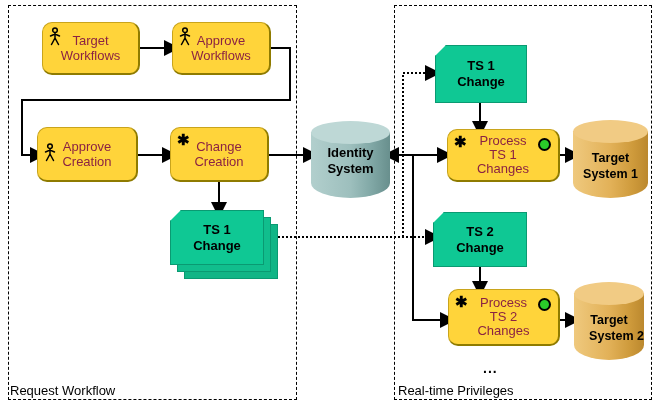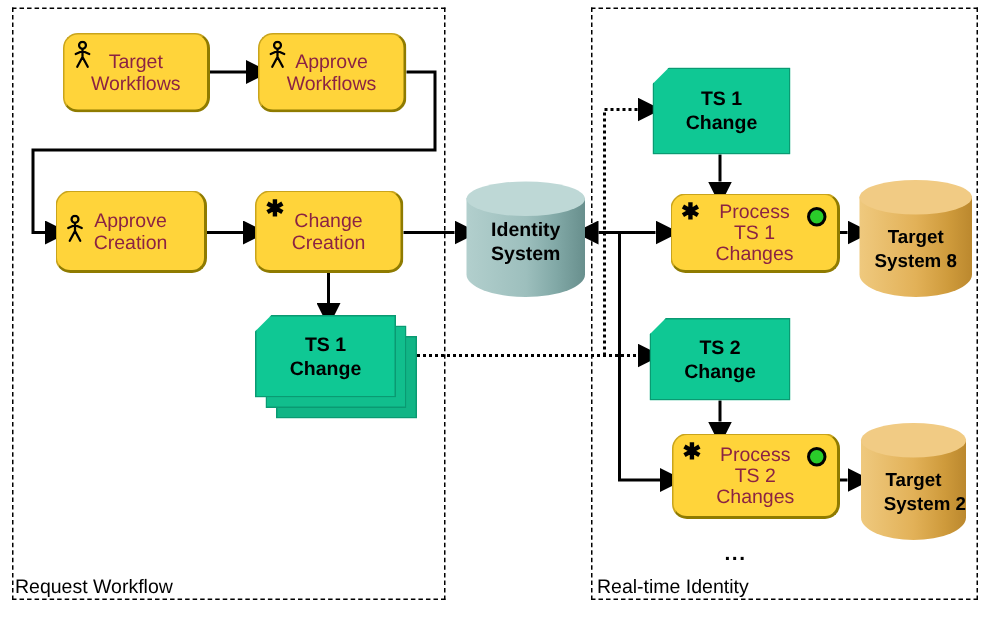--- a/index.html
+++ b/index.html
@@ -132,21 +132,21 @@
     <span>Process</span>
     <span>TS 1</span>
     <span>Changes</span>
   </div>
 
   <div class="cyl target" style="left:573px; top:120px; width:75px; height:78px;">
     <div class="cyl-body"></div>
     <div class="cyl-top"></div>
     <div class="cyl-text" style="top:30px; font-size:12.5px;">
       <span style="display:block;">Target</span>
-      <span style="display:block;">System 8</span>
+      <span style="display:block;">System 1</span>
     </div>
   </div>
 
   <div class="node event" style="left:433px; top:212px; width:94px; height:55px;">
     <span>TS 2</span>
     <span>Change</span>
   </div>
 
   <div class="node task" style="left:448px; top:289px; width:112px; height:57px; line-height:14px;">
     <span class="aicon">✱</span>
@@ -161,15 +161,15 @@
     <div class="cyl-top"></div>
     <div class="cyl-text" style="top:30px; font-size:12.5px;">
       <span style="display:block;">Target</span>
       <span style="display:block;text-align:right;">System 2</span>
     </div>
   </div>
 
   <div class="ellipsis" style="left:483px; top:360px;">...</div>
 
   <div class="region-label" style="left:10px; top:383px;">Request Workflow</div>
-  <div class="region-label" style="left:398px; top:383px;">Real-time Identity</div>
+  <div class="region-label" style="left:398px; top:383px;">Real-time Privileges</div>
 
 </div>
 
 </body></html>

